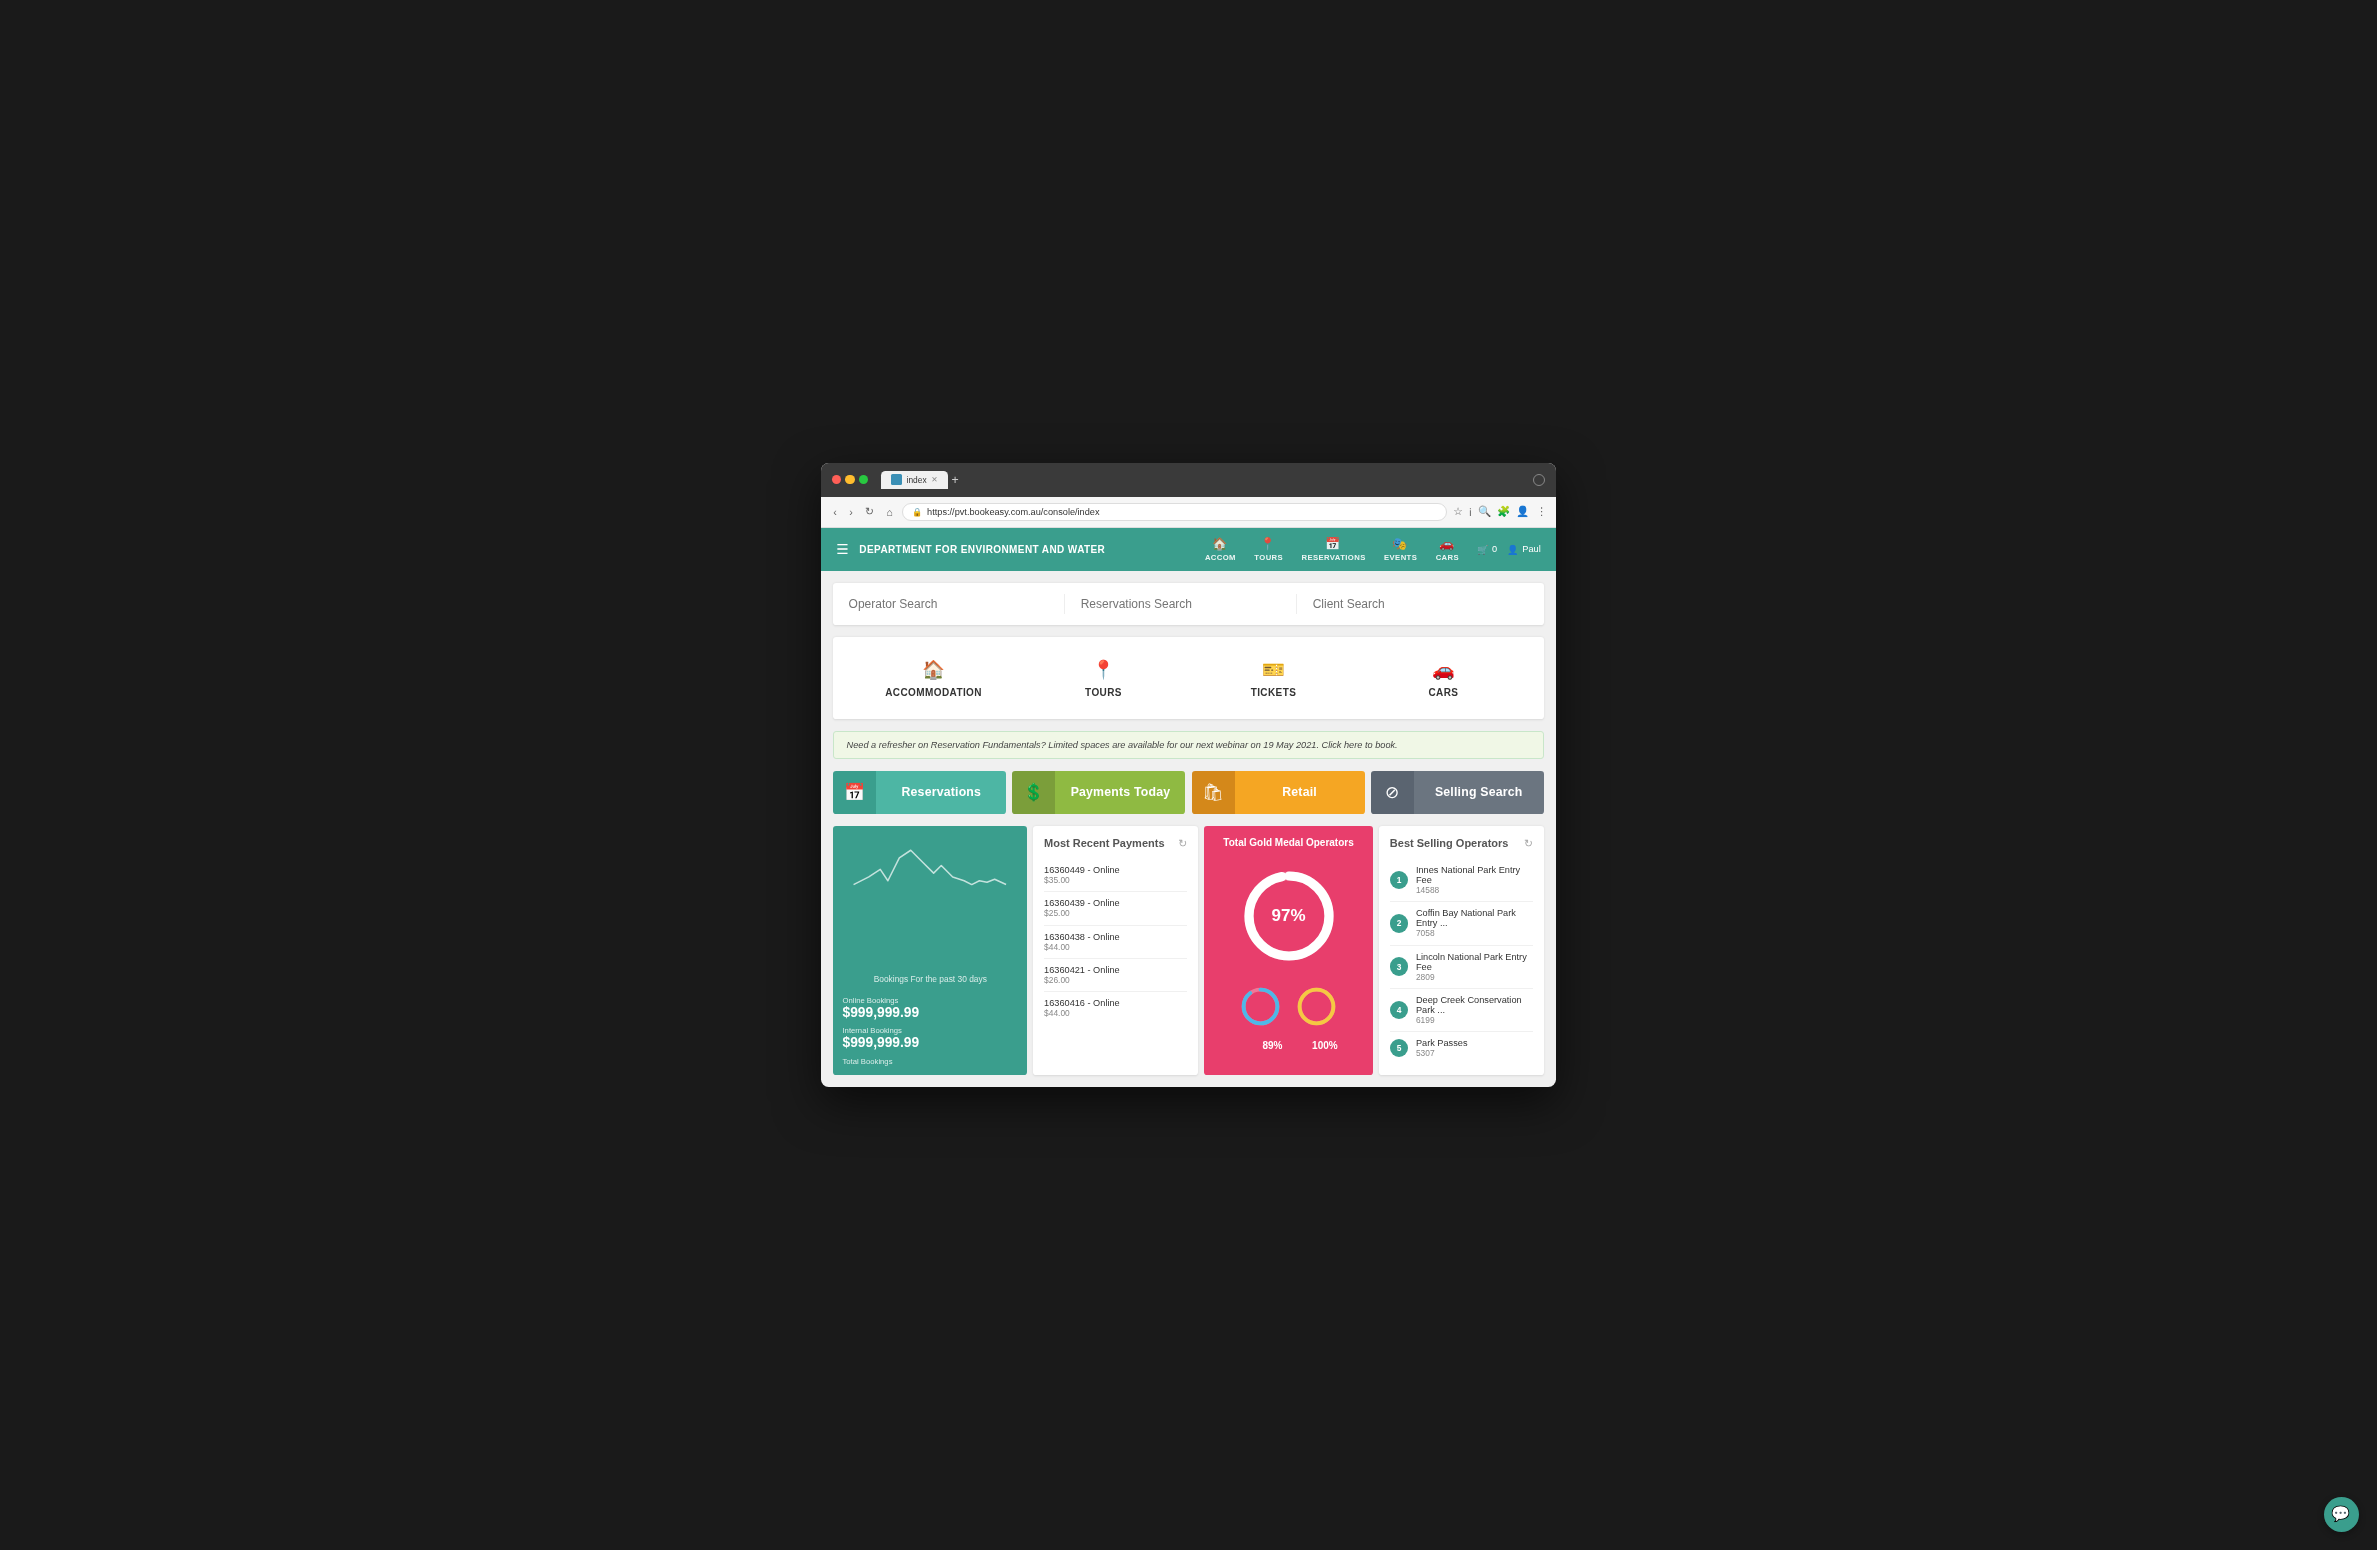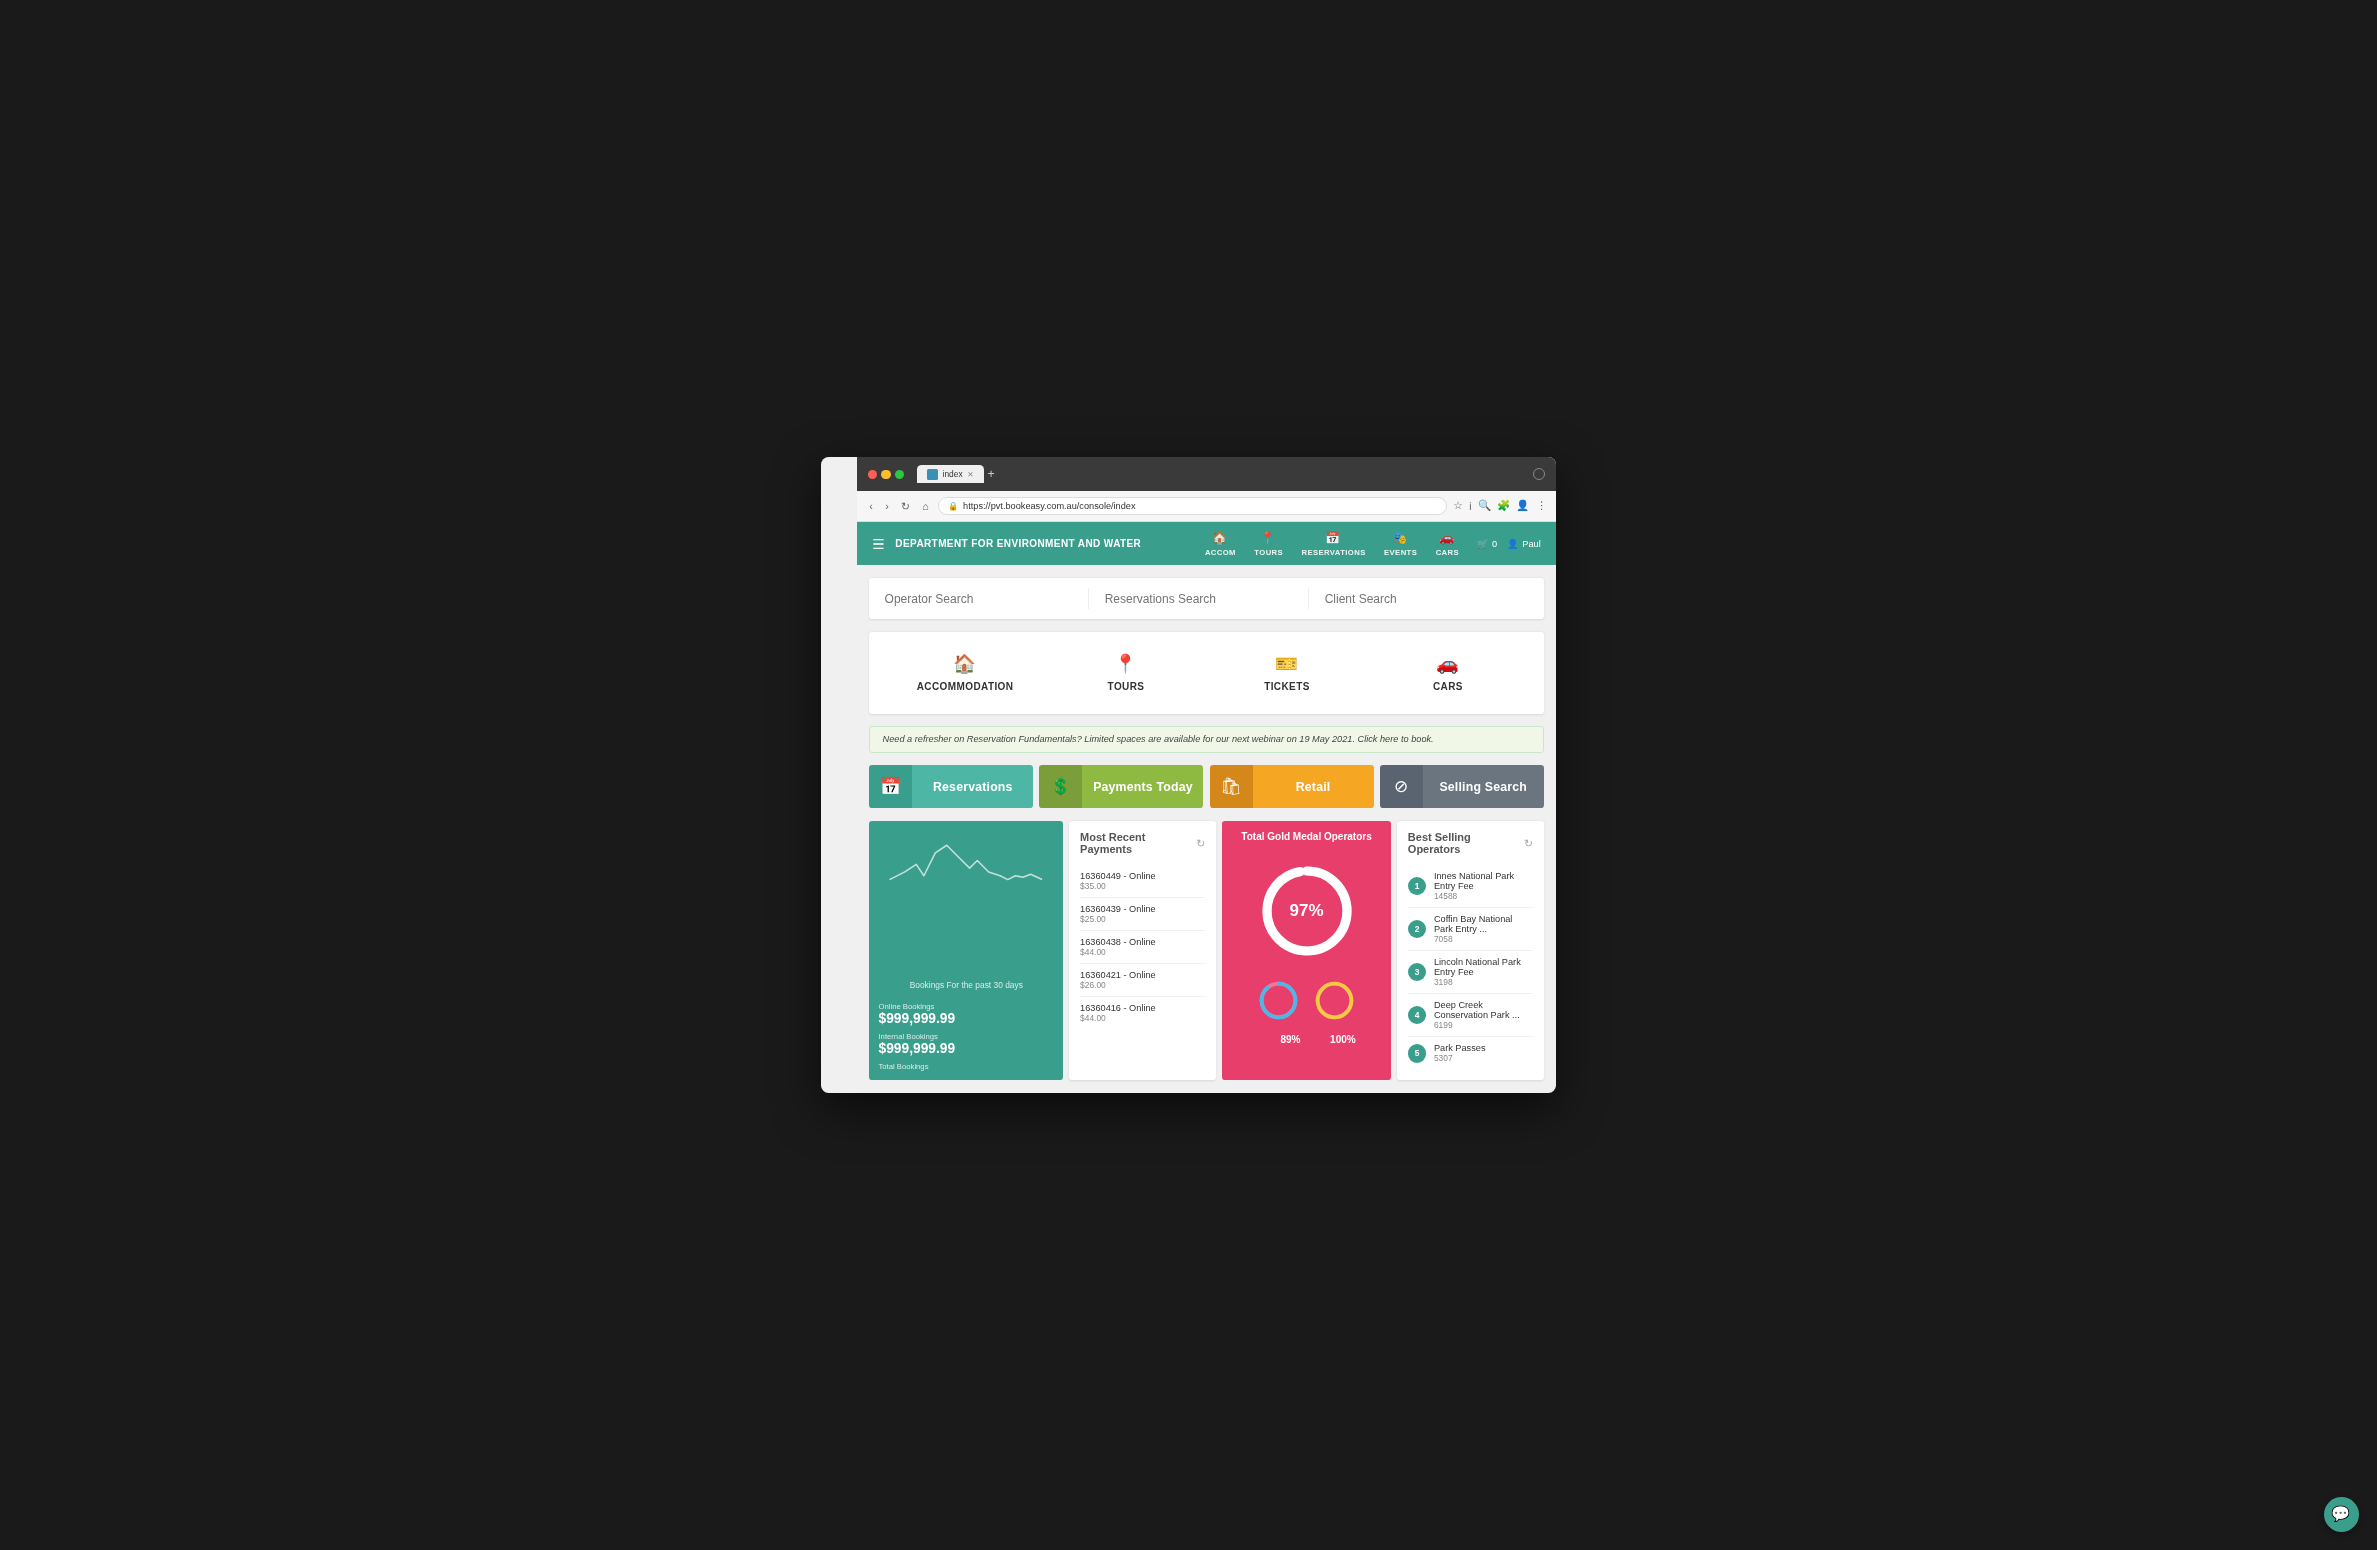--- a/index.html
+++ b/index.html
@@ -4,21 +4,20 @@
   <style>
     * { box-sizing: border-box; margin: 0; padding: 0; }
     body { background: #1a1a1a; font-family: -apple-system, BlinkMacSystemFont, 'Segoe UI', sans-serif; display: flex; justify-content: center; align-items: center; min-height: 100vh; }
 
     .browser-window {
       width: 735px;
       border-radius: 7.7px;
       overflow: hidden;
       box-shadow: 0 15.3px 46px rgba(0,0,0,0.6);
       background: #f0f0f0;
-      padding-left: 36px;
     }
 
     
     .browser-titlebar {
       background: #3a3a3a;
       padding: 7.7px 10.7px;
       display: flex;
       align-items: center;
       gap: 6.1px;
     }
@@ -571,21 +570,21 @@
             <div class="rank-badge">2</div>
             <div class="seller-info">
               <div class="seller-name">Coffin Bay National Park Entry ...</div>
               <div class="seller-count">7058</div>
             </div>
           </div>
           <div class="seller-item">
             <div class="rank-badge">3</div>
             <div class="seller-info">
               <div class="seller-name">Lincoln National Park Entry Fee</div>
-              <div class="seller-count">3198</div>
+              <div class="seller-count">2809</div>
             </div>
           </div>
           <div class="seller-item">
             <div class="rank-badge">4</div>
             <div class="seller-info">
               <div class="seller-name">Deep Creek Conservation Park ...</div>
               <div class="seller-count">6199</div>
             </div>
           </div>
           <div class="seller-item">

